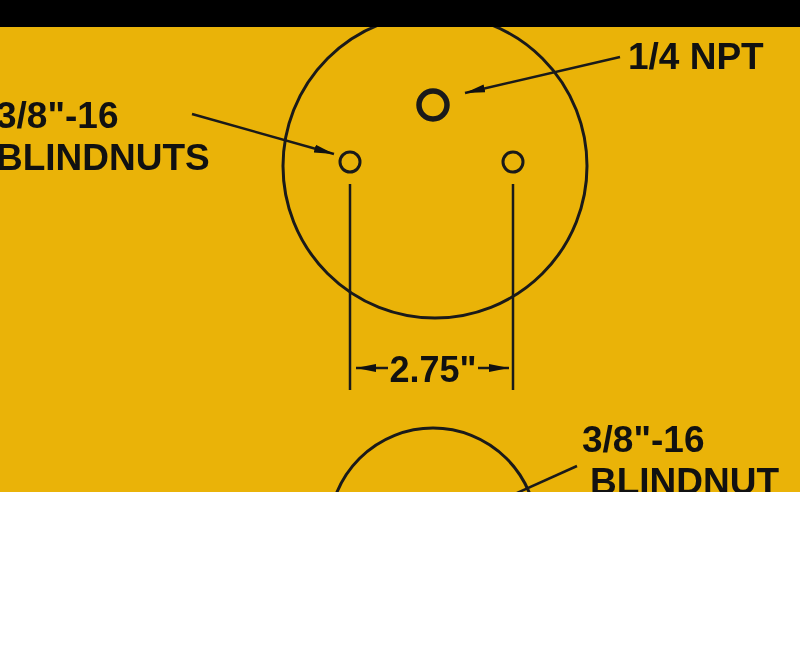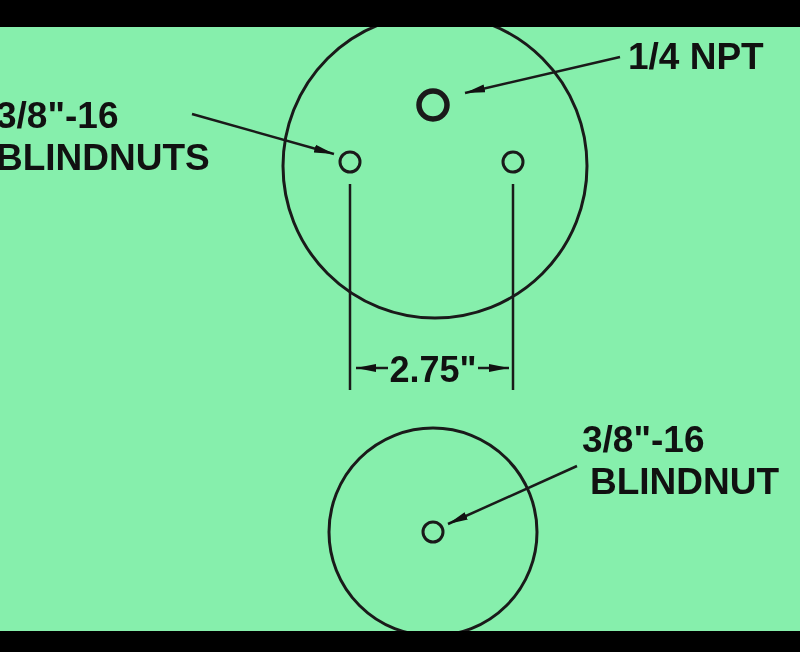--- a/index.html
+++ b/index.html
@@ -3,22 +3,22 @@
 <meta charset="utf-8">
 <style>
   html, body {
     margin: 0;
     padding: 0;
     background: #ffffff;
   }
   .stage {
     position: relative;
     width: 800px;
-    height: 652px;
-    background: #86efac;
+    height: 492px;
+    background: #eab308;
     overflow: hidden;
     font-family: "Liberation Sans", sans-serif;
   }
   svg { display: block; }
   .diagram-text {
     font-family: "Liberation Sans", sans-serif;
     font-weight: bold;
     font-size: 37px;
     fill: #111111;
   }

